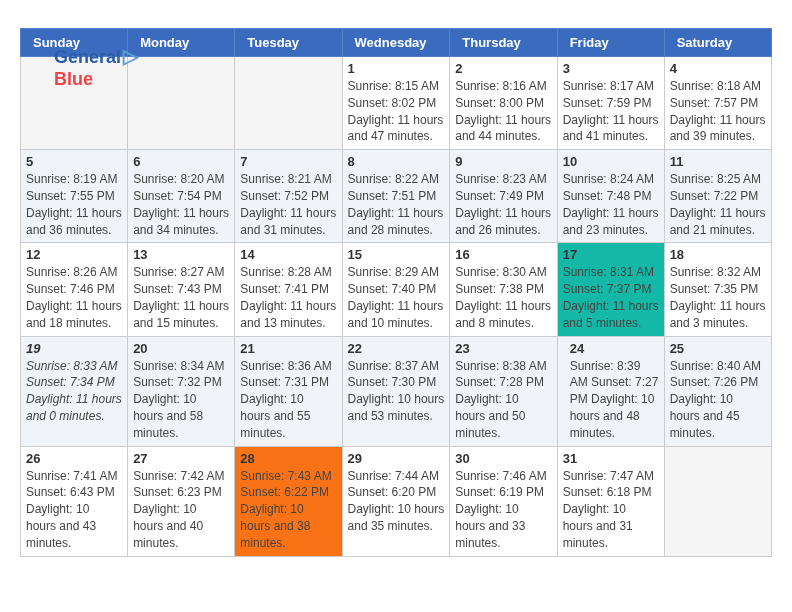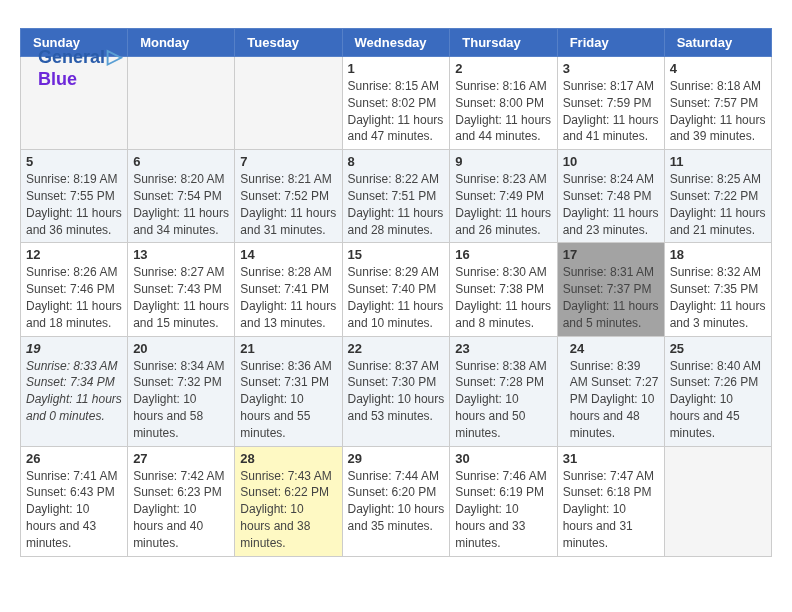--- a/index.html
+++ b/index.html
@@ -19,21 +19,21 @@
       font-weight: bold;
       color: #333;
     }
     .header .location {
       font-size: 16px;
       color: #555;
     }
     .logo {
       position: absolute;
       top: 20px;
-      left: 18px;
+      left: 34px;
       font-size: 18px;
       font-weight: bold;
       color: #2a5caa;
       line-height: 1.1;
     }
     .logo span { color: #5a9fd4; }
     .calendar {
       width: 100%;
       border-collapse: collapse;
       margin-top: 8px;
@@ -77,21 +77,21 @@
       position: relative;
       margin-bottom: 6px;
     }
   </style>
 </head>
 <body>
 
 <div class="top-section">
   <div class="logo" style="font-family: Arial, sans-serif; font-size: 18px; color: rgb(42, 92, 170); font-weight: bold; line-height: 1.2;">
       <div>General<span style="color:#5a9fd4;font-size:20px;margin-left:2px">▷</span></div>
-      <div style="color: #6d28d9;">Blue</div>
+      <div style="color: #ef4444;">Blue</div>
     </div>
   <div class="header">
     <div class="month-year"></div>
     <div class="location"></div>
   </div>
 </div>
 
 <table class="calendar">
   <thead>
     <tr>
@@ -202,21 +202,21 @@
           <div class="day-info">Sunrise: 8:29 AM
 Sunset: 7:40 PM
 Daylight: 11 hours and 10 minutes.</div>
         </td>
         <td class="" style="background: rgb(255, 255, 255);">
           <span class="day-num">16</span>
           <div class="day-info">Sunrise: 8:30 AM
 Sunset: 7:38 PM
 Daylight: 11 hours and 8 minutes.</div>
         </td>
-        <td class="" style="background: #a3a3a3;">
+        <td class="" style="background: #14b8a6;">
           <span class="day-num">17</span>
           <div class="day-info">Sunrise: 8:31 AM
 Sunset: 7:37 PM
 Daylight: 11 hours and 5 minutes.</div>
         </td>
         <td class="" style="background: rgb(255, 255, 255);">
           <span class="day-num">18</span>
           <div class="day-info">Sunrise: 8:32 AM
 Sunset: 7:35 PM
 Daylight: 11 hours and 3 minutes.</div>
@@ -272,21 +272,21 @@
           <div class="day-info">Sunrise: 7:41 AM
 Sunset: 6:43 PM
 Daylight: 10 hours and 43 minutes.</div>
         </td>
         <td class="" style="background: rgb(255, 255, 255);">
           <span class="day-num">27</span>
           <div class="day-info">Sunrise: 7:42 AM
 Sunset: 6:23 PM
 Daylight: 10 hours and 40 minutes.</div>
         </td>
-        <td class="" style="background: #fef9c3;">
+        <td class="" style="background: #f97316;">
           <span class="day-num">28</span>
           <div class="day-info">Sunrise: 7:43 AM
 Sunset: 6:22 PM
 Daylight: 10 hours and 38 minutes.</div>
         </td>
         <td class="" style="background: rgb(255, 255, 255);">
           <span class="day-num">29</span>
           <div class="day-info">Sunrise: 7:44 AM
 Sunset: 6:20 PM
 Daylight: 10 hours and 35 minutes.</div>

